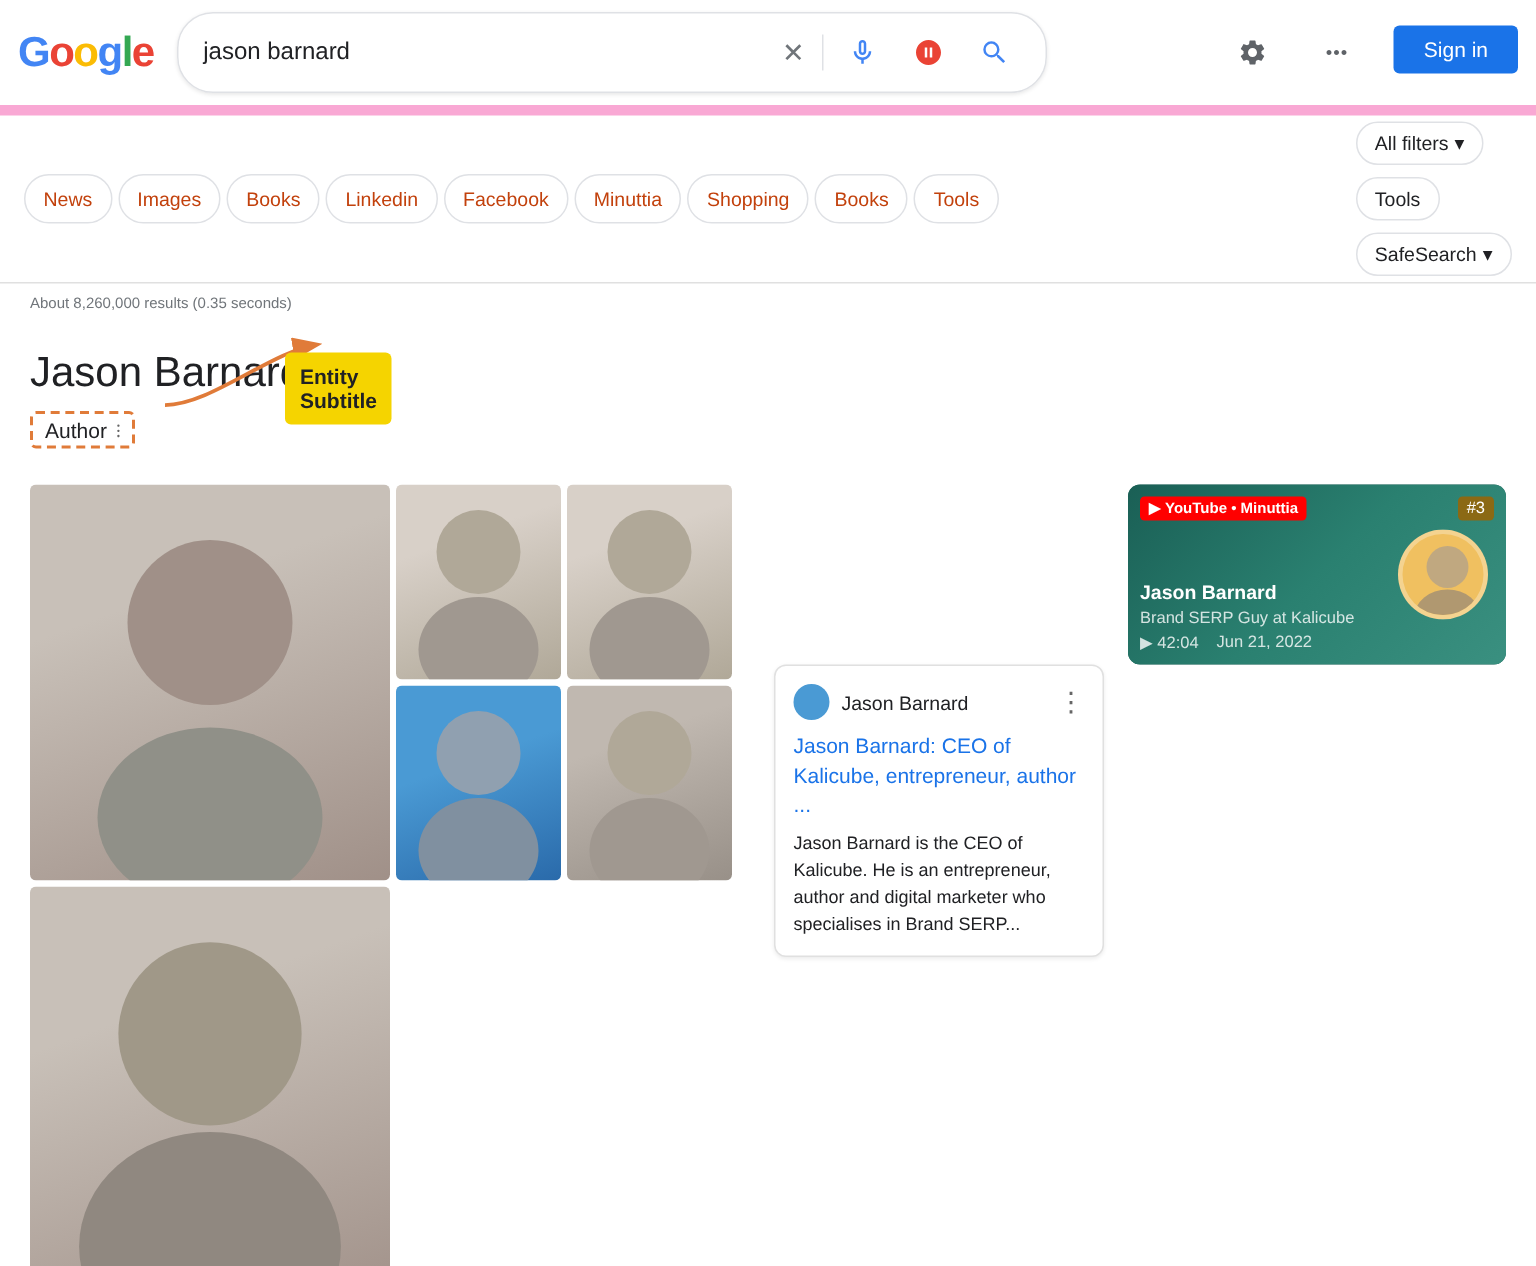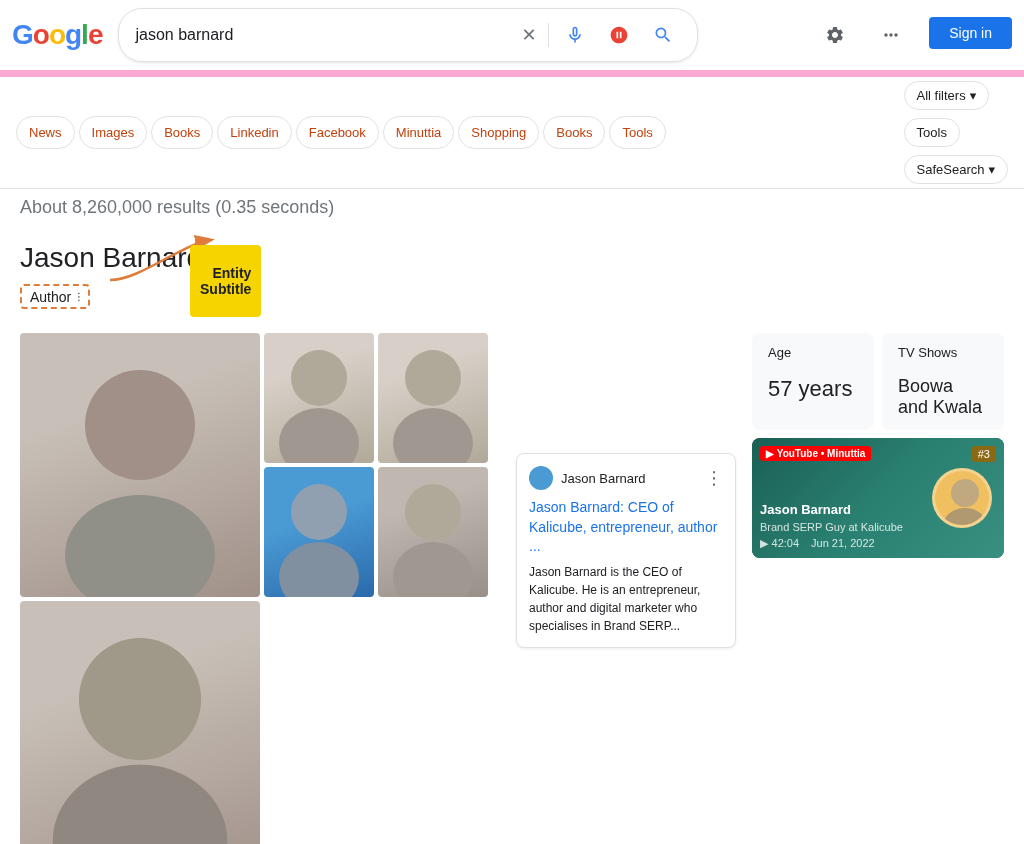--- a/index.html
+++ b/index.html
@@ -111,21 +111,21 @@
       padding: 6px 12px;
       border: 1px solid #dfe1e5;
       border-radius: 20px;
       cursor: pointer;
       font-size: 13px;
     }
 
     
     .results-info {
       padding: 8px 20px;
-      font-size: 18px;
+      font-size: 10px;
       color: #70757a;
     }
 
     
     .main-content {
       padding: 0 20px;
     }
 
     
     .entity-header {
@@ -157,28 +157,27 @@
     .entity-subtitle-label {
       font-size: 14px;
     }
     .entity-subtitle-dots {
       color: #666;
       font-size: 12px;
     }
     .entity-subtitle-badge {
       background: #f5d400;
       border-radius: 4px;
-      padding: 20px 10px;
+      padding: 8px 10px;
       font-size: 14px;
       font-weight: 600;
       color: #202124;
       position: absolute;
       left: 170px;
       top: -35px;
-      text-align: right;
     }
 
     
     .content-row {
       display: flex;
       gap: 16px;
       margin-top: 16px;
     }
 
     
@@ -608,30 +607,20 @@
           <div class="snippet-avatar"></div>
           <span class="snippet-name">Jason Barnard</span>
           <span class="snippet-dots">⋮</span>
         </div>
         <div class="snippet-title">Jason Barnard: CEO of Kalicube, entrepreneur, author ...</div>
         <div class="snippet-text">Jason Barnard is the CEO of Kalicube. He is an entrepreneur, author and digital marketer who specialises in Brand SERP...</div>
       </div>
     </div>
 
     <div class="right-section">
-      <div class="kp-row">
-        <div class="kp-card">
-          <div class="kp-card-label">Age</div>
-          <div class="kp-card-value">57 years</div>
-        </div>
-        <div class="kp-card">
-          <div class="kp-card-label">TV Shows</div>
-          <div class="kp-card-value-text">Boowa and Kwala</div>
-        </div>
-      </div>
 
       <div class="video-card">
         <div class="video-card-overlay"></div>
         <div class="video-yt-badge">
           <span>▶</span>
           <span>YouTube • Minuttia</span>
         </div>
         <div class="video-badge-num">#3</div>
         <div class="video-person-circle">
           <svg width="60" height="60" viewBox="0 0 60 60">

